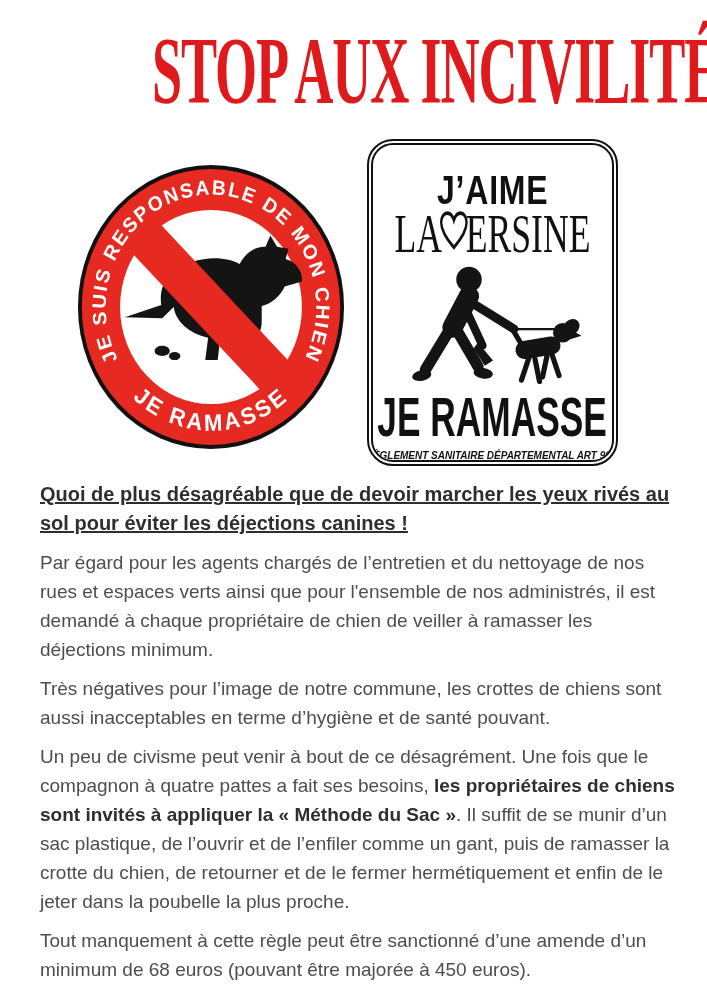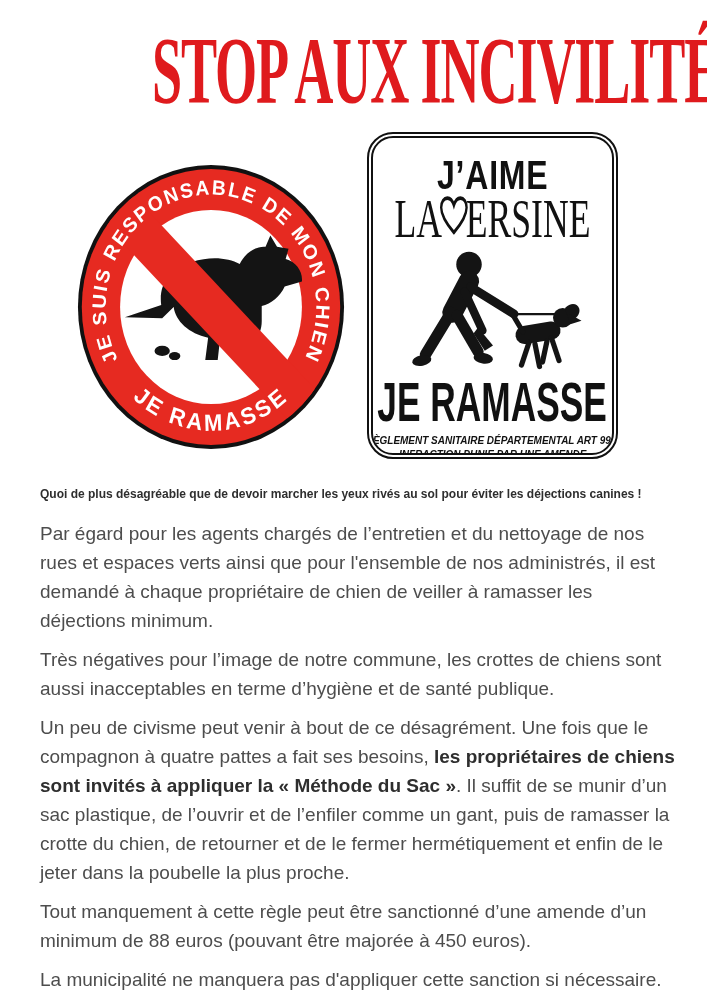--- a/index.html
+++ b/index.html
@@ -21,23 +21,23 @@
     transform:scaleX(0.57);transform-origin:50% 0;letter-spacing:-2px;
   }
   
   .badge{position:absolute;left:77px;top:164px;width:268px;height:286px;}
   .badge svg{display:block;}
   .arc-text{font-family:"Liberation Sans",sans-serif;font-weight:700;fill:#fff;}
   .arc-top{font-size:20px;letter-spacing:2px;}
   .arc-bottom{font-size:23px;letter-spacing:3px;}
   
   .sign{
-    position:absolute;left:367px;top:132px;width:251px;height:327px;
+    position:absolute;left:367px;top:139px;width:251px;height:327px;
     box-sizing:border-box;border:6px double #111;border-radius:26px;background:#fff;
-    display:flex;flex-direction:column;align-items:center;padding:16px 4px 6px;
+    display:flex;flex-direction:column;align-items:center;padding:24px 4px 6px;
     overflow:hidden;
   }
   .jaime{
     font-weight:700;font-size:40px;line-height:0.95;color:#111;letter-spacing:1px;
     transform:scaleX(0.8);white-space:nowrap;margin-top:2px;
   }
   .laversine{
     font-family:"Liberation Serif",serif;font-size:54px;line-height:0.92;color:#111;
     display:flex;align-items:center;white-space:nowrap;
     transform:scaleX(0.66);transform-origin:center;margin-top:1px;
@@ -52,21 +52,21 @@
     font-style:italic;font-weight:700;font-size:10.5px;line-height:14px;color:#111;
     text-align:center;white-space:nowrap;transform:scaleX(0.95);transform-origin:center;
     margin-top:5px;
   }
   
   .body{
     position:absolute;left:40px;top:480px;width:640px;
     font-size:19px;line-height:29px;color:var(--text-gray);
   }
   .body p{margin:0 0 10px;}
-  .intro{font-weight:700;font-size:12px;color:var(--text-dark);}
+  .intro{font-weight:700;font-size:20px;color:var(--text-dark);text-decoration:underline;}
   .b{font-weight:700;color:var(--text-dark);}
 </style>
 </head>
 <body>
 
 <div class="page">
 
   <div class="title">STOP AUX INCIVILITÉS !</div>
 
   <div class="badge">
@@ -149,19 +149,19 @@
     <div class="legal">
       <div>RÈGLEMENT SANITAIRE DÉPARTEMENTAL ART 99-2</div>
       <div>INFRACTION PUNIE PAR UNE AMENDE</div>
       <div>POUVANT ATTEINDRE 457 €</div>
     </div>
   </div>
 
   <div class="body">
     <p class="intro">Quoi de plus désagréable que de devoir marcher les yeux rivés au sol pour éviter les déjections canines !</p>
     <p>Par égard pour les agents chargés de l’entretien et du nettoyage de nos rues et espaces verts ainsi que pour l'ensemble de nos administrés, il est demandé à chaque propriétaire de chien de veiller à ramasser les déjections minimum.</p>
-    <p>Très négatives pour l’image de notre commune, les crottes de chiens sont aussi inacceptables en terme d’hygiène et de santé publique.</p>
+    <p>Très négatives pour l’image de notre commune, les crottes de chiens sont aussi inacceptables en terme d’hygiène et de santé pouvant.</p>
     <p><span>Un peu de civisme peut venir à bout de ce désagrément. Une fois que le compagnon à quatre pattes a fait ses besoins, </span><span class="b">les propriétaires de chiens sont invités à appliquer la « Méthode du Sac »</span><span>. Il suffit de se munir d’un sac plastique, de l’ouvrir et de l’enfiler comme un gant, puis de ramasser la crotte du chien, de retourner et de le fermer hermétiquement et enfin de le jeter dans la poubelle la plus proche.</span></p>
-    <p>Tout manquement à cette règle peut être sanctionné d’une amende d’un minimum de 88 euros (pouvant être majorée à 450 euros).</p>
+    <p>Tout manquement à cette règle peut être sanctionné d’une amende d’un minimum de 68 euros (pouvant être majorée à 450 euros).</p>
     <p>La municipalité ne manquera pas d'appliquer cette sanction si nécessaire.</p>
   </div>
 
 </div>
 
 </body></html>

